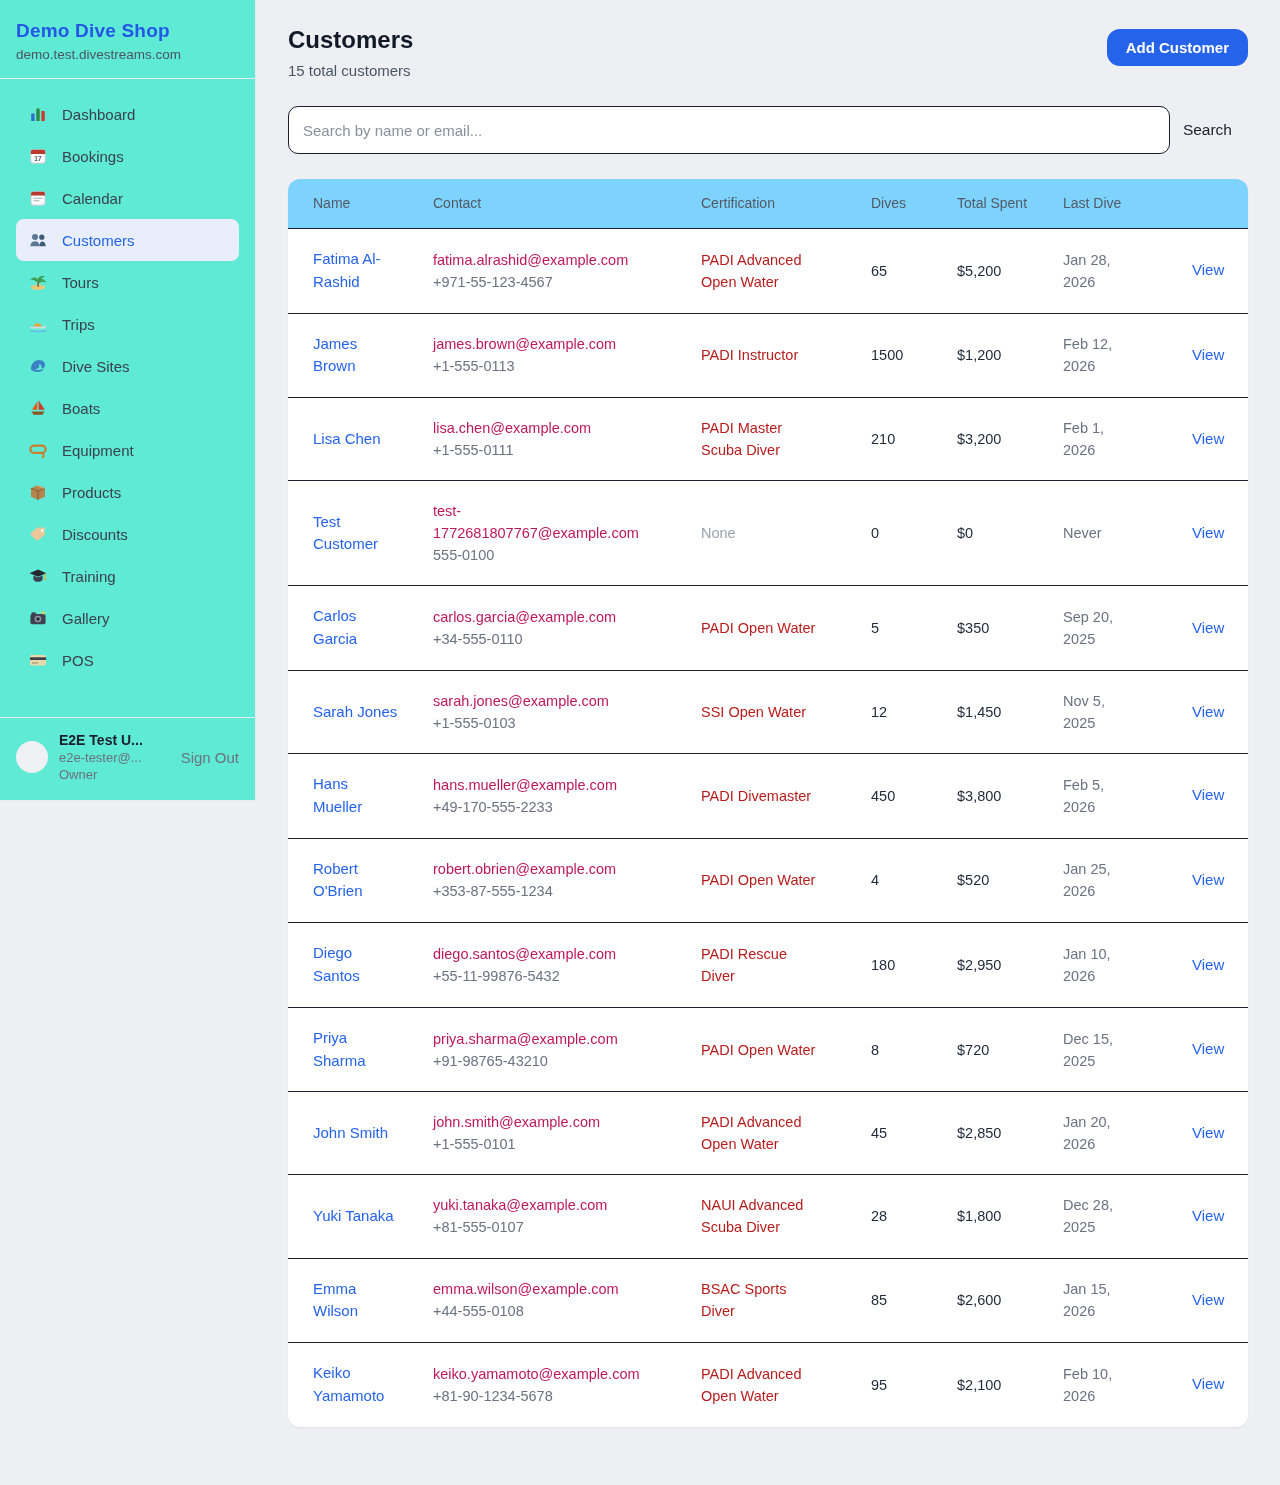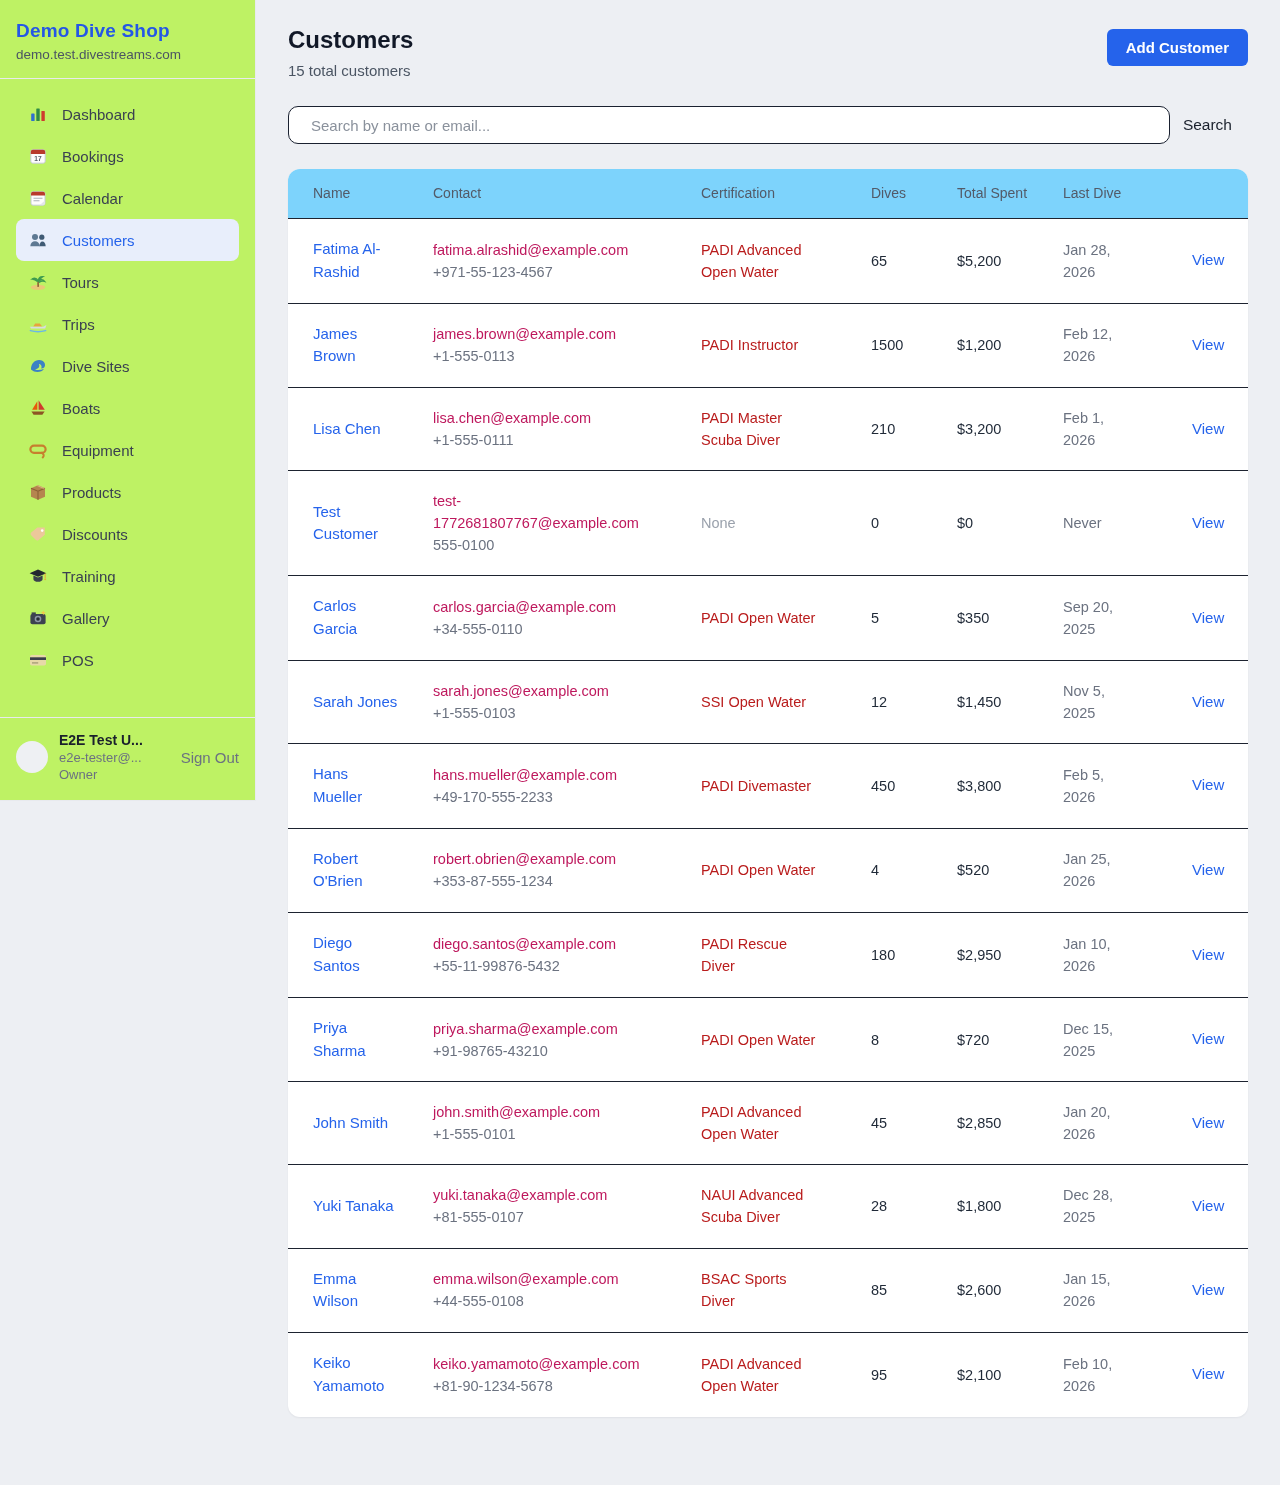--- a/index.html
+++ b/index.html
@@ -8,21 +8,21 @@
     font-family:"Liberation Sans", sans-serif;
     background:#edeff3;
     color:#1f2937;
     position:relative;
     overflow:hidden;
   }
   
   .sidebar {
     position:absolute; top:0; left:0;
     width:256px; height:801px;
-    background:#bef264;
+    background:#5eead4;
     border-right:1px solid #e8eaee;
     border-bottom:1px solid #e8eaee;
   }
   .sidebar-head { padding:20px 16px 16px 16px; border-bottom:1px solid #e8eaee; }
   .shop-name { font-size:19px; font-weight:700; color:#2457e6; letter-spacing:.2px; }
   .shop-domain { font-size:13.5px; color:#4b5563; margin-top:5px; }
   .nav { padding:14px 0 10px 0; }
   .nav-item {
     display:flex; align-items:center;
     margin:0 16px; padding:11px 12px;
@@ -53,27 +53,27 @@
     font-family:inherit; font-size:15px; color:#6b7280; white-space:nowrap;
   }
   
   .main { position:absolute; left:256px; right:0; top:0; bottom:0; padding:26px 32px; }
   .page-head { display:flex; justify-content:space-between; align-items:flex-start; }
   .page-title { font-size:24px; font-weight:700; color:#111827; }
   .page-subtitle { font-size:15px; color:#4b5563; margin-top:8px; }
   .btn-primary {
     background:#2563eb; color:#fff; border:none; cursor:pointer;
     font-family:inherit; font-size:15px; font-weight:600;
-    padding:10px 19px; border-radius:6px; margin-top:3px;
+    padding:10px 19px; border-radius:13px; margin-top:3px;
   }
   .search-row { display:flex; align-items:center; margin-top:27px; }
   .search-input {
-    flex:1; height:38px;
+    flex:1; height:48px;
     border:1.5px solid #1a2130; border-radius:10px;
-    padding:0 22px; font-family:inherit; font-size:15px; color:#1f2937;
+    padding:0 14px; font-family:inherit; font-size:15px; color:#1f2937;
     background:#fff; outline:none;
   }
   .search-input::placeholder { color:#8a919c; }
   .btn-search {
     background:none; border:none; cursor:pointer;
     font-family:inherit; font-size:15.5px; color:#1a202c;
     margin-left:13px; margin-right:16px;
   }
   
   .card {

